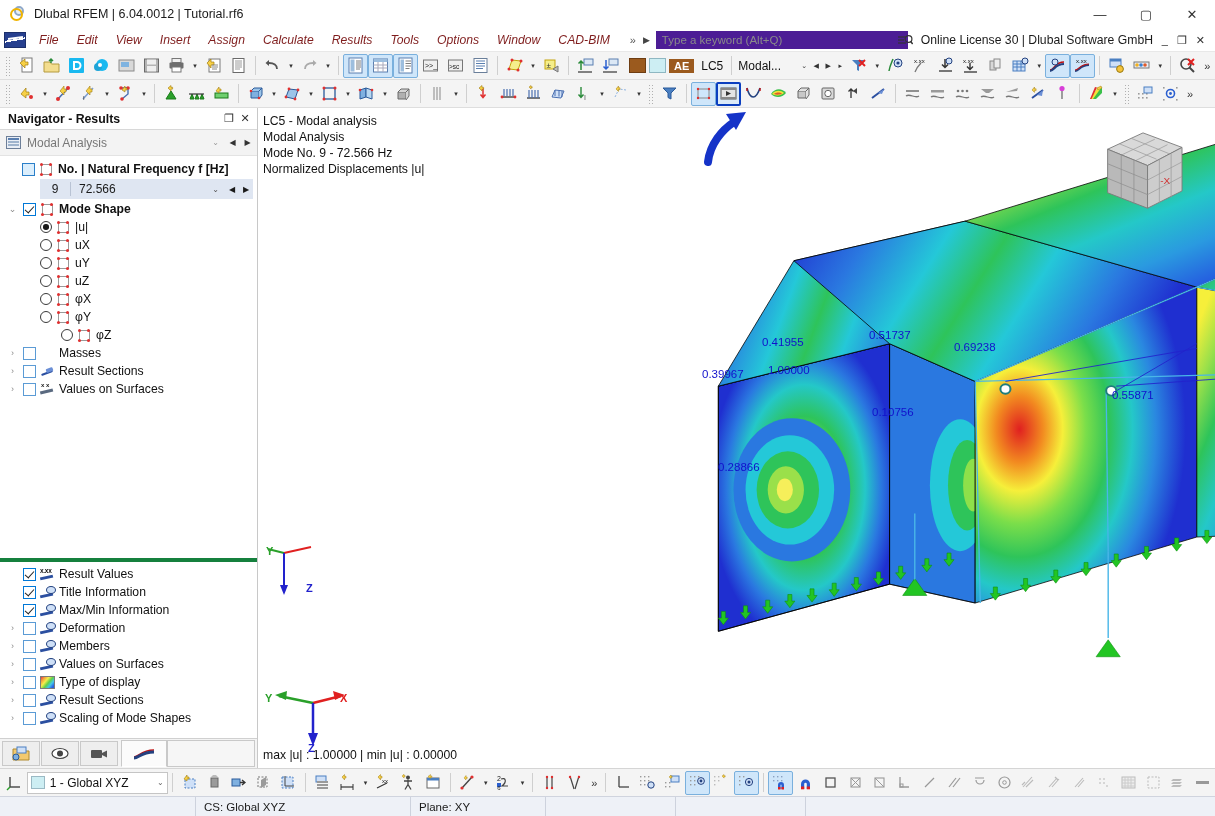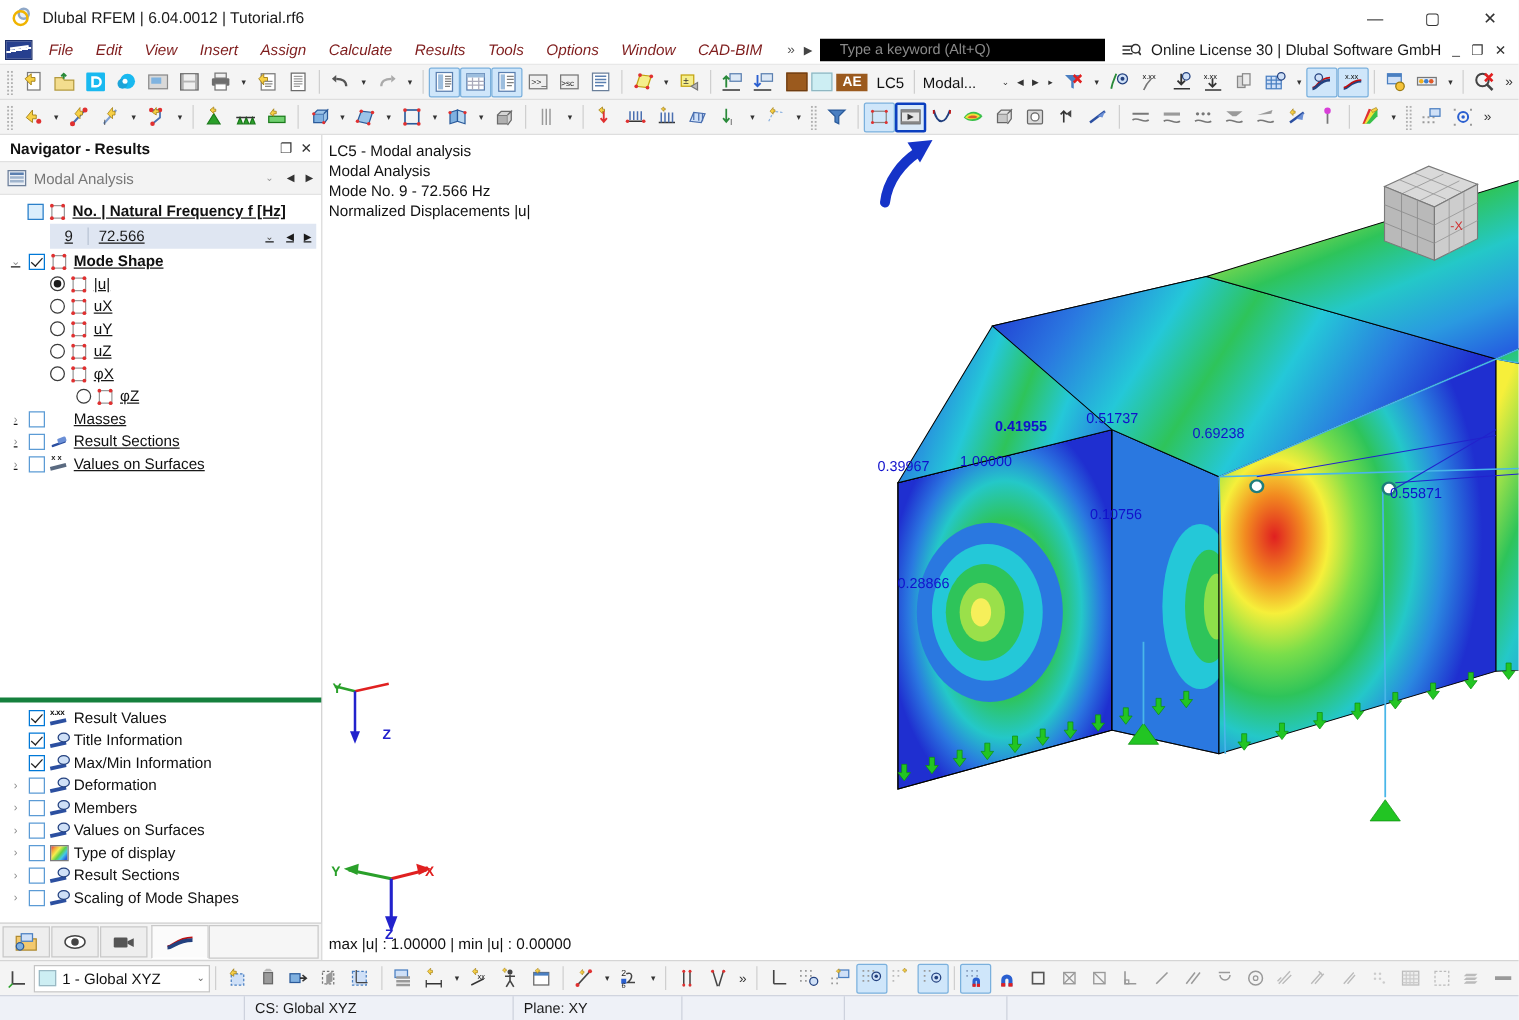--- a/index.html
+++ b/index.html
@@ -62,22 +62,22 @@
     content: ''; position: absolute; left: 3px; top: 4px; width: 15px; height: 2px;
     background: #fff; transform: rotate(-8deg);
   }
   .menu-item {
     padding: 3px 9px; font-size: 12.2px; color: #7f1d1d; cursor: default; white-space: nowrap; font-style: italic;
   }
   .menu-chev { color: #555; font-size: 11px; padding: 0 3px; margin-left: 8px; }
   .menu-arrow { color: #444; font-size: 9px; padding: 0 4px; }
   .keyword-box {
     margin-left: 2px;
-    width: 228px; height: 18px; background: #000000; border: 0;
-    font-size: 11.5px; color: #8a8a8a; padding: 0 16px; line-height:18px;
+    width: 252px; height: 18px; background: #4c1d95; border: 0;
+    font-size: 11.5px; color: #8a8a8a; padding: 0 6px; line-height:18px;
     font-family: "Liberation Sans", sans-serif;
   }
   .license-area {
     position: absolute; right: 62px; top: 0; height: 24px;
     display: flex; align-items: center; gap: 8px;
   }
   .license-text { font-size: 12.2px; color: #1a1a1a; }
   .doc-btns { position: absolute; right: 4px; top: 0; height: 24px; display: flex; align-items:center; gap:9px; padding-right:6px;}
   .doc-btn { font-size: 11px; color: #333; }
 
@@ -129,21 +129,21 @@
   }
   .combo {
     flex: 1; height: 22px; background: #f3f3f3; display: flex; align-items: center;
     padding-left: 4px; color: #777; font-size: 12px; gap: 6px;
   }
   .combo .cb-icon { width: 15px; height: 13px; background: #e9eef5; border: 1px solid #6d7f99; position: relative;}
   .combo .cb-icon::after{content:'';position:absolute;left:1px;top:1px;right:1px;height:2px;background:#5a7fb0;box-shadow:0 3px 0 #9fb4cd,0 6px 0 #9fb4cd;}
   .combo .cb-text{flex:1;}
   .combo .cb-arrow{ font-size: 8px; color:#999; margin-right:6px;}
   .spin-btn { width: 15px; height: 21px; display:flex; align-items:center; justify-content:center; font-size:8px; color:#333; background:#f3f3f3;}
-  .nav-tree { flex: 1; overflow: hidden; padding-top: 4px; background:#fff;text-decoration:underline; }
+  .nav-tree { flex: 1; overflow: hidden; padding-top: 4px; background:#fff; }
   .tree-row {
     display: flex; align-items: center; height: 18px; padding-left: 4px; gap: 4px;
     font-size: 12.2px; color: #111;
   }
   .expander { width: 13px; text-align: center; color: #8a8a8a; font-size: 9px; }
   .cbx { width: 13px; height: 13px; border: 1px solid #0078d7; background: #fff; position: relative; flex: none;}
   .cbx.empty { border-color: #5b9bd5; }
   .cbx.checked::after {
     content: ''; position: absolute; left: 3px; top: 0px; width: 4px; height: 8px;
     border: solid #222; border-width: 0 1.6px 1.6px 0; transform: rotate(42deg);
@@ -874,20 +874,25 @@
         </div>
         <div class="tree-row" style="padding-left:40px;">
           <div class="radio"></div>
           <div class="ticon frame"></div>
           <div>uZ</div>
         </div>
         <div class="tree-row" style="padding-left:40px;">
           <div class="radio"></div>
           <div class="ticon frame"></div>
           <div>φX</div>
+        </div>
+        <div class="tree-row" style="padding-left:40px;">
+          <div class="radio"></div>
+          <div class="ticon frame"></div>
+          <div>φY</div>
         </div>
         <div class="tree-row" style="padding-left:61px;">
           <div class="radio"></div>
           <div class="ticon frame"></div>
           <div>φZ</div>
         </div>
 
         <div class="tree-row" style="padding-left:6px;">
           <div class="expander">›</div>
           <div class="cbx empty"></div>
@@ -1195,21 +1200,21 @@
           <line x1="845" y1="255" x2="845" y2="452"></line>
           <line x1="240" y1="430" x2="240" y2="500"></line>
         </g>
       </svg>
 
       <svg style="position:absolute;left:420px;top:-6px;width:80px;height:80px;pointer-events:none;" viewBox="0 0 80 80">
         <path d="M30 60 C32 42 44 28 56 20" stroke="#1533c8" stroke-width="8" fill="none" stroke-linecap="round"></path>
         <path d="M48 12 L68 10 L58 28z" fill="#1533c8"></path>
       </svg>
 
-      <div class="res-label" style="left:538px;top:228px;font-weight:bold;">0.41955</div>
+      <div class="res-label" style="left:504px;top:228px;">0.41955</div>
       <div class="res-label" style="left:611px;top:221px;">0.51737</div>
       <div class="res-label" style="left:696px;top:233px;">0.69238</div>
       <div class="res-label" style="left:444px;top:260px;">0.39967</div>
       <div class="res-label" style="left:510px;top:256px;">1.00000</div>
       <div class="res-label" style="left:614px;top:298px;">0.10756</div>
       <div class="res-label" style="left:854px;top:281px;">0.55871</div>
       <div class="res-label" style="left:460px;top:353px;">0.28866</div>
 
       <svg style="position:absolute;left:8px;top:425px;width:60px;height:70px;">
         <line x1="18" y1="20" x2="45" y2="14" stroke="#e02020" stroke-width="2"></line>

